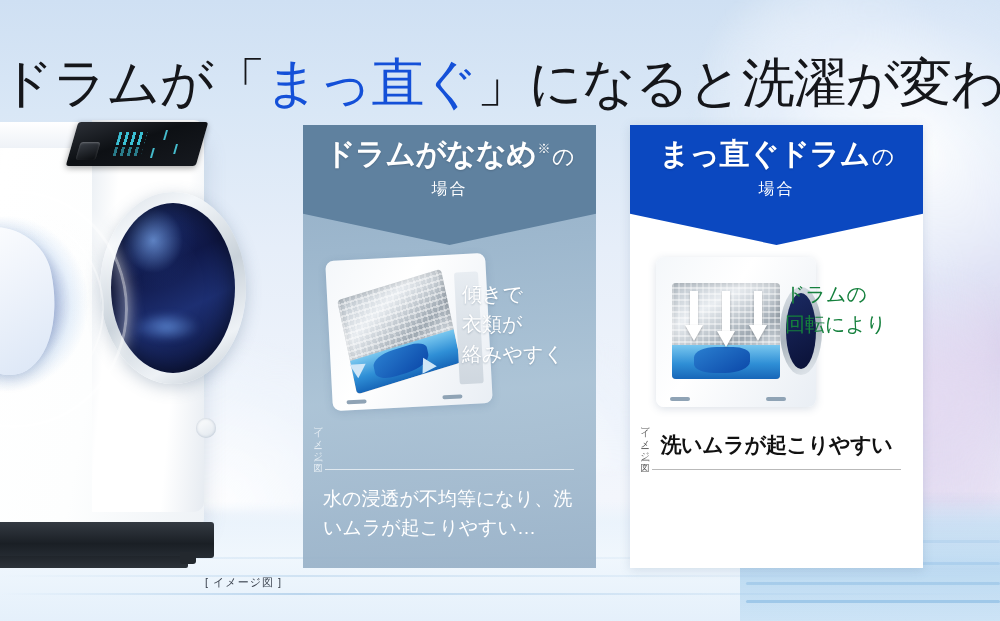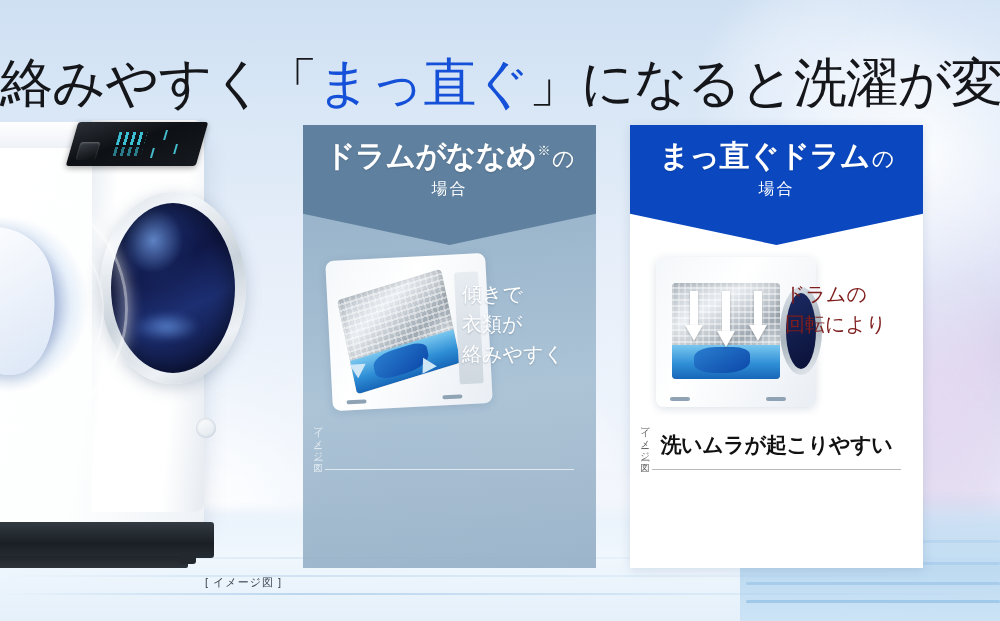--- a/index.html
+++ b/index.html
@@ -155,21 +155,21 @@
   
   .panel{position:absolute;top:125px;width:293px;height:443px;overflow:hidden;}
   .panel.left{left:303px;background:linear-gradient(175deg,rgba(140,168,193,.92) 0%,rgba(150,178,201,.9) 30%,rgba(163,189,209,.88) 60%,rgba(150,175,198,.92) 100%);}
   .panel.right{left:630px;background:#ffffff;box-shadow:0 2px 10px rgba(80,110,145,.18);}
 
   .phead{position:relative;width:100%;height:120px;color:#fff;text-align:center;}
   .panel.left .phead{background:#5f819f;clip-path:polygon(0 0,100% 0,100% 74%,50% 100%,0 74%);}
   .panel.right .phead{background:#0b48c0;clip-path:polygon(0 0,100% 0,100% 74%,50% 100%,0 74%);}
   .phead .l1{
     font-size:30px;font-weight:700;line-height:1;padding-top:16px;letter-spacing:-.5px;
-    font-family:Liberation Serif, serif;
+    font-family:Liberation Mono, monospace;
     text-shadow:0 1px 2px rgba(0,0,0,.15);
   }
   .phead .l1 .sup{font-size:13px;font-weight:400;vertical-align:super;margin-left:1px;}
   .phead .l1 .no{font-size:22px;font-weight:400;margin-left:2px;}
   .phead .l2{font-size:16px;font-weight:400;line-height:1;margin-top:10px;letter-spacing:2px;}
 
   .pbody{position:relative;height:323px;}
   .vlabel{
     position:absolute;left:8px;top:176px;
     writing-mode:vertical-rl;font-size:9px;letter-spacing:1px;
@@ -199,21 +199,21 @@
     position:absolute;width:0;height:0;border-left:9px solid transparent;border-right:9px solid transparent;border-top:16px solid #ffffff;
     filter:drop-shadow(0 1px 1px rgba(0,0,0,.25));
   }
   .arrow-stem{position:absolute;width:8px;background:#fff;filter:drop-shadow(0 1px 1px rgba(0,0,0,.25));}
   .arrow-curve{
     position:absolute;width:0;height:0;border-top:8px solid transparent;border-bottom:8px solid transparent;border-right:14px solid #cfe6f7;
   }
 
   .midtext{position:absolute;right:6px;top:34px;width:128px;font-size:20px;line-height:1.5;letter-spacing:0;}
   .panel.left .midtext{color:#ffffff;font-weight:400;text-shadow:0 1px 2px rgba(60,85,110,.3);}
-  .panel.right .midtext{color:#7f1d1d;font-weight:400;right:2px;width:136px;}
+  .panel.right .midtext{color:#15803d;font-weight:400;right:2px;width:136px;}
 
   .plead{
     position:absolute;left:0;right:0;top:186px;text-align:center;
     font-size:23px;font-weight:700;letter-spacing:-.3px;
     font-family:"DejaVu Sans","Liberation Sans",sans-serif;
   }
   .panel.left .plead{color:#ffffff;}
   .panel.right .plead{color:#111111;font-size:21px;}
   .prule{position:absolute;left:22px;right:22px;top:224px;height:1px;}
   .panel.left .prule{background:rgba(255,255,255,.65);}
@@ -242,21 +242,21 @@
     <div class="ripple" style="bottom:44px;opacity:.6"></div>
     <div class="ripple" style="bottom:62px;opacity:.4"></div>
   </div>
   <div class="bg-waterR">
     <div class="r" style="bottom:18px"></div>
     <div class="r" style="bottom:36px;opacity:.7"></div>
     <div class="r" style="bottom:56px;opacity:.5"></div>
     <div class="r" style="bottom:78px;opacity:.35"></div>
   </div>
 
-  <h1 class="title"><span>絡みやすく「</span><span class="hl">まっ直ぐ</span><span>」になると洗濯が変わる</span></h1>
+  <h1 class="title"><span>ドラムが「</span><span class="hl">まっ直ぐ</span><span>」になると洗濯が変わる</span></h1>
 
   <div class="product">
     <div class="pd-body"></div>
     <div class="pd-topslab"></div>
     <div class="pd-face"></div>
     <div class="pd-panel">
       <div class="knob"></div>
       <div class="led"></div>
       <div class="led2"></div>
       <div class="tick" style="left:90px;top:8px"></div>
@@ -296,20 +296,21 @@
           <div class="feet"></div>
           <div class="feet b"></div>
           <div class="arrow-curve" style="left:22px;top:100px;transform:rotate(150deg)"></div>
           <div class="arrow-curve" style="left:92px;top:102px;transform:rotate(185deg)"></div>
         </div>
       </div>
       <div class="midtext" style="white-space:pre-line">傾きで
 衣類が
 絡みやすく</div>
       <div class="prule"></div>
+      <div class="pdesc">水の浸透が不均等になり、洗いムラが起こりやすい…</div>
     </div>
   </section>
 
   <section class="panel right">
     <div class="phead">
       <div class="l1"><span>まっ直ぐドラム</span><span class="no">の</span></div>
       <div class="l2">場合</div>
     </div>
     <div class="pbody">
       <div class="vlabel">［イメージ図］</div>

